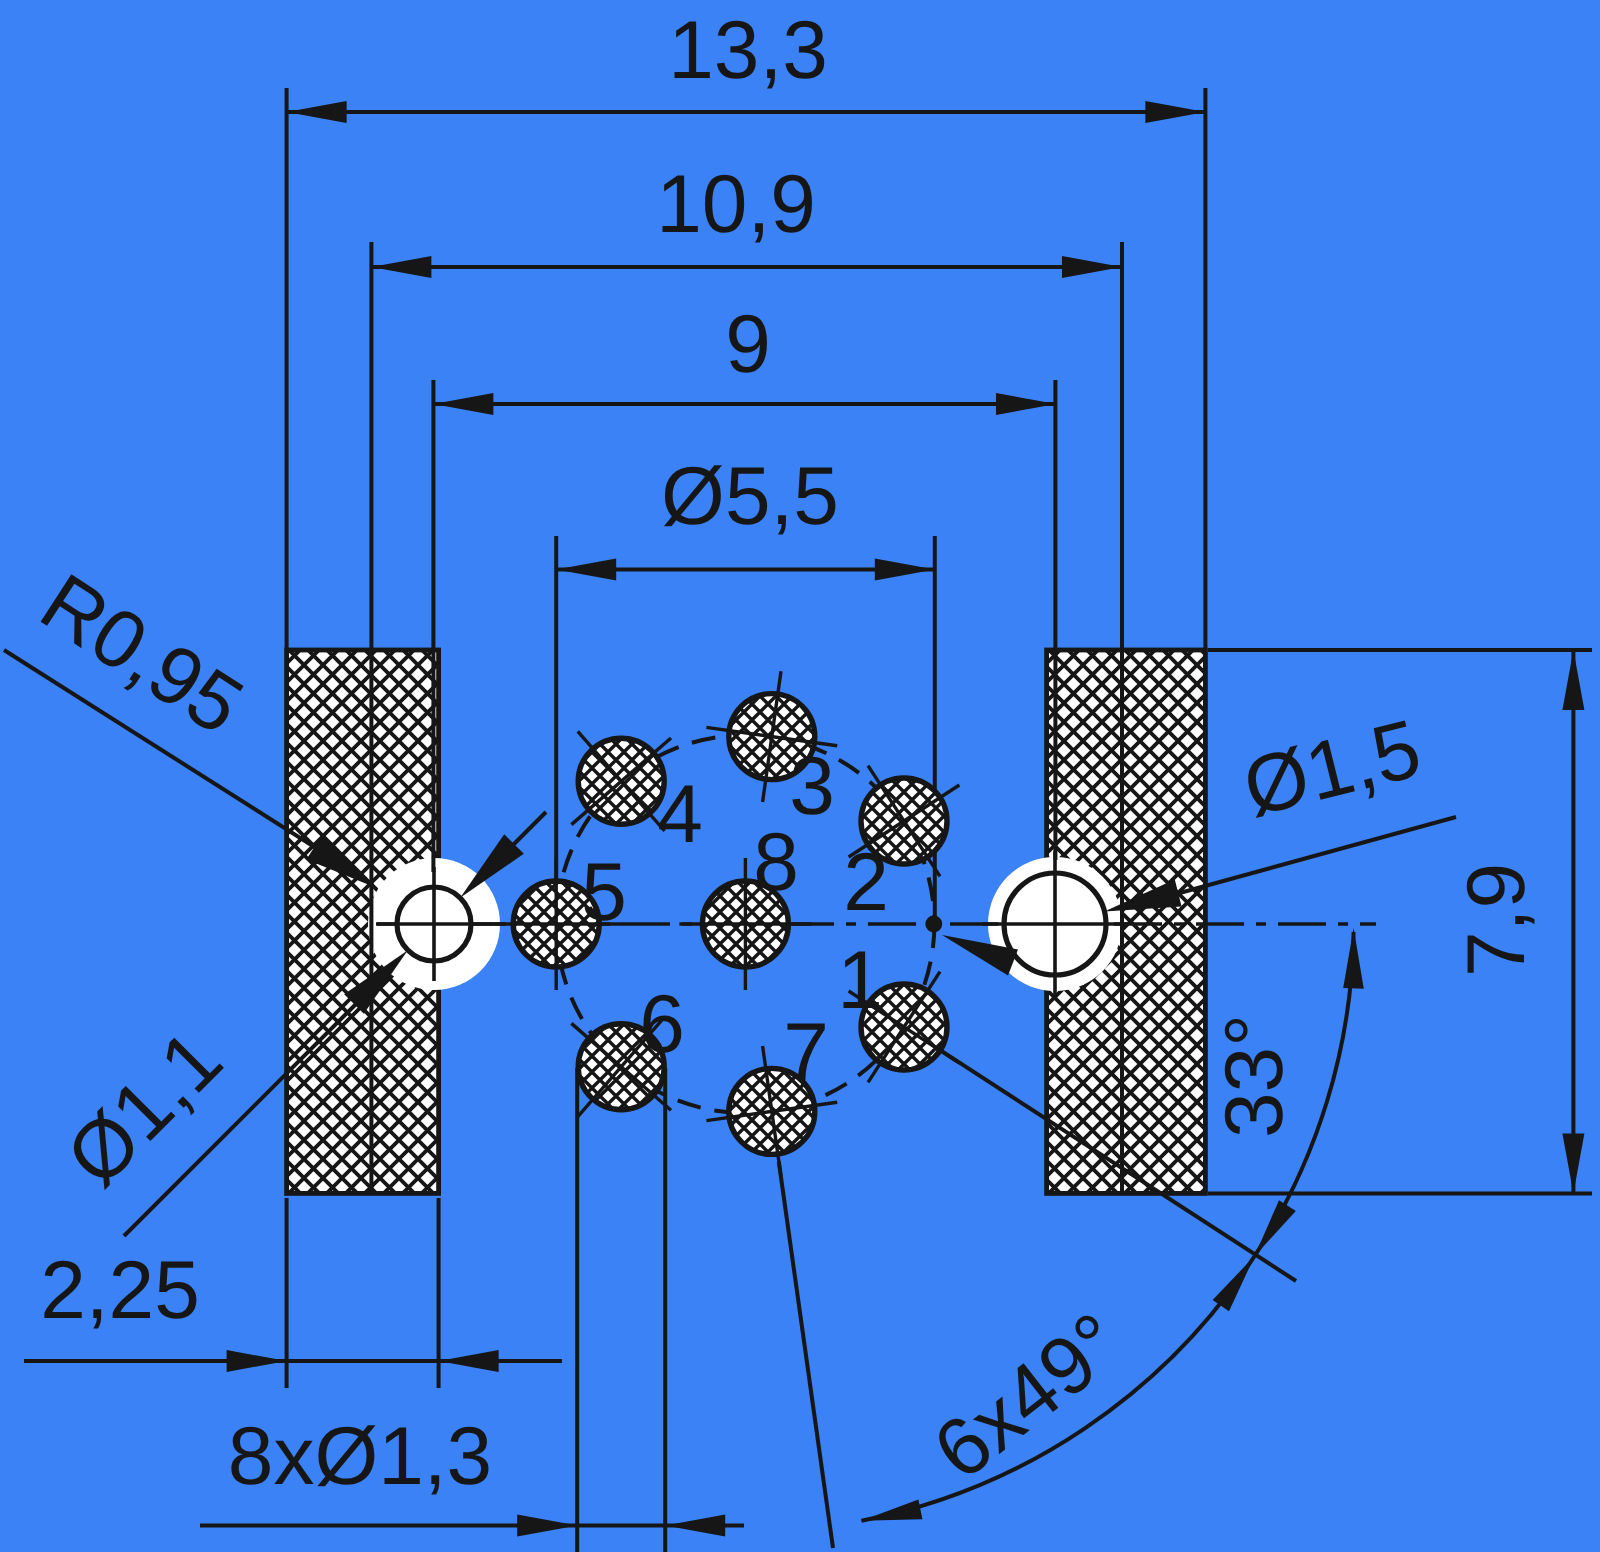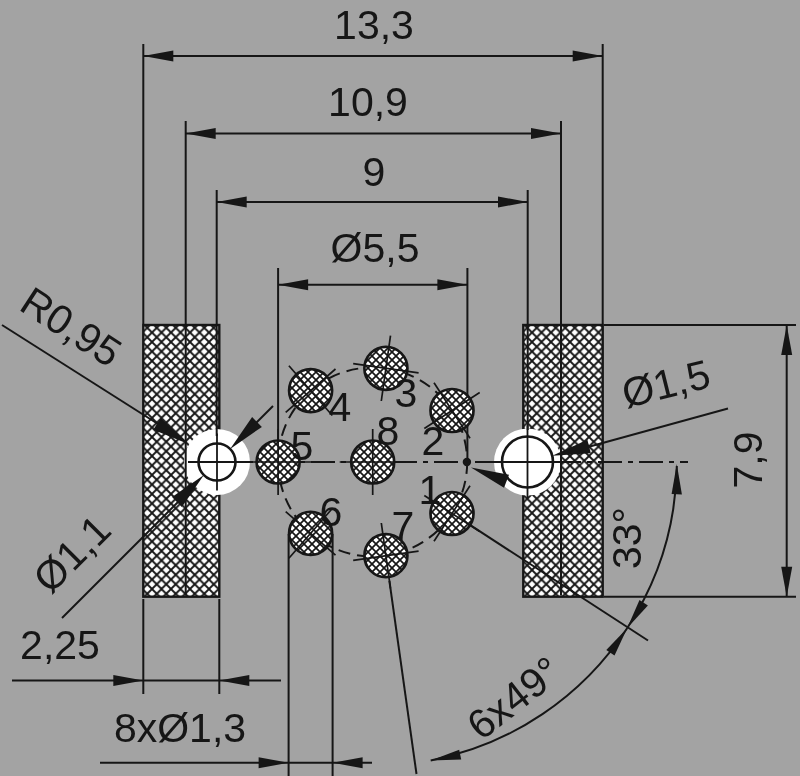--- a/index.html
+++ b/index.html
@@ -4,21 +4,21 @@
 <style>
   html, body {
     margin: 0;
     padding: 0;
     background: #ffffff;
   }
   .stage {
     position: relative;
     width: 800px;
     height: 776px;
-    background: #a3a3a3;
+    background: #3b82f6;
     overflow: hidden;
   }
   svg { display: block; }
   .dim-text {
     font-family: "Liberation Sans", "DejaVu Sans", sans-serif;
     font-size: 41px;
     fill: #161616;
   }
   .num-text {
     font-family: "Liberation Sans", "DejaVu Sans", sans-serif;

